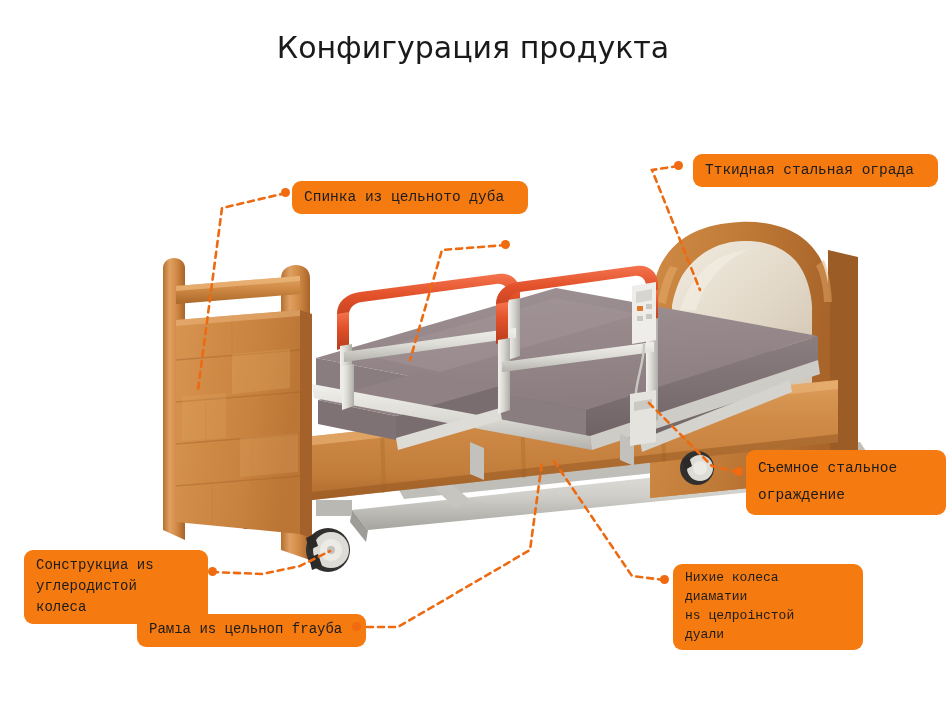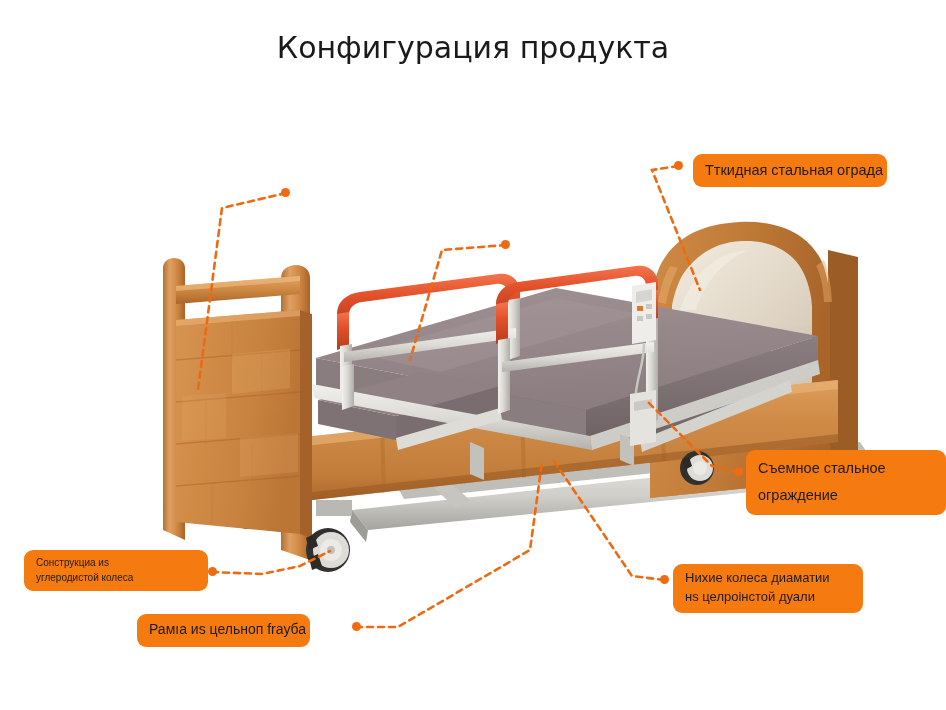--- a/index.html
+++ b/index.html
@@ -24,23 +24,23 @@
   }
 
   
   .callout{
     position:absolute;
     background:#F57A10;
     color:#1c1c1c;
     border-radius:9px;
     font-size:14.5px;
     line-height:1.55;
-    padding:5px 4px 6px 12px;
+    padding:5px 24px 6px 12px;
     white-space:nowrap;
-    font-family:Liberation Sans, sans-serif;
+    font-family:Liberation Mono, monospace;
     box-sizing:border-box;
   }
   .callout.two-line{white-space:normal;line-height:1.85;}
   .dot{
     position:absolute;width:9px;height:9px;border-radius:50%;
     background:#F06A10;
   }
   .svg-layer{position:absolute;left:0;top:0;width:946px;height:710px;pointer-events:none;}
 
   
@@ -317,37 +317,38 @@
 
       <path d="M212,562 L262,564 L300,556 L330,541"></path>
 
       <path d="M356,617 L398,617 L530,540 L542,452"></path>
     </g>
   </svg>
 
   <div class="callout" style="left:693px;top:144px;">Тткидная стальная ограда</div>
   <div class="dot" style="left:674px;top:151px;"></div>
 
+  <div class="callout" style="left:292px;top:171px;">Спинка из цельното дуба</div>
   <div class="dot" style="left:281px;top:178px;"></div>
 
   <div class="dot" style="left:501px;top:230px;"></div>
 
   <div class="callout two-line" style="left:746px;top:440px;width:200px;">
     <span>Съемное стальное</span><br>
     <span>ограждение</span>
   </div>
   <div class="dot" style="left:734px;top:457px;"></div>
 
   <div class="callout two-line" style="left:673px;top:554px;width:190px;font-size:13px;line-height:1.45;">
     <span>Нихие колеса диаматии</span><br>
     <span>нs целроінстой дуали</span>
   </div>
   <div class="dot" style="left:660px;top:565px;"></div>
 
-  <div class="callout two-line" style="left:24px;top:540px;width:184px;font-size:10px;line-height:1.5;">
+  <div class="callout two-line" style="left:24px;top:540px;width:184px;font-size:14px;line-height:1.5;">
     <span>Сонструкциа иs</span><br>
     <span>углеродистой колеса</span>
   </div>
   <div class="dot" style="left:208px;top:557px;"></div>
 
   <div class="callout" style="left:137px;top:604px;font-size:14px;">Рамıа иs цельноп frayба</div>
   <div class="dot" style="left:352px;top:612px;"></div>
 
 </div>
 

